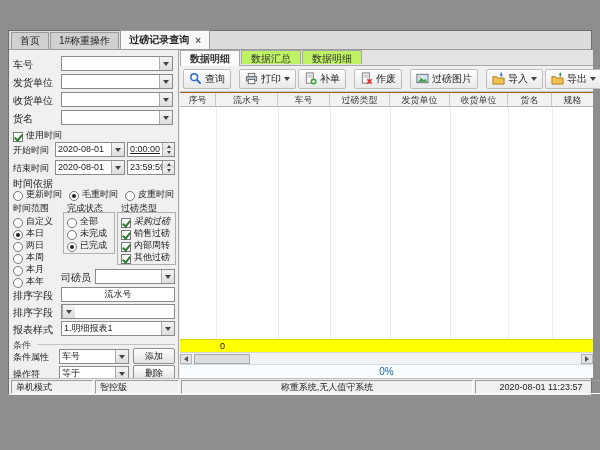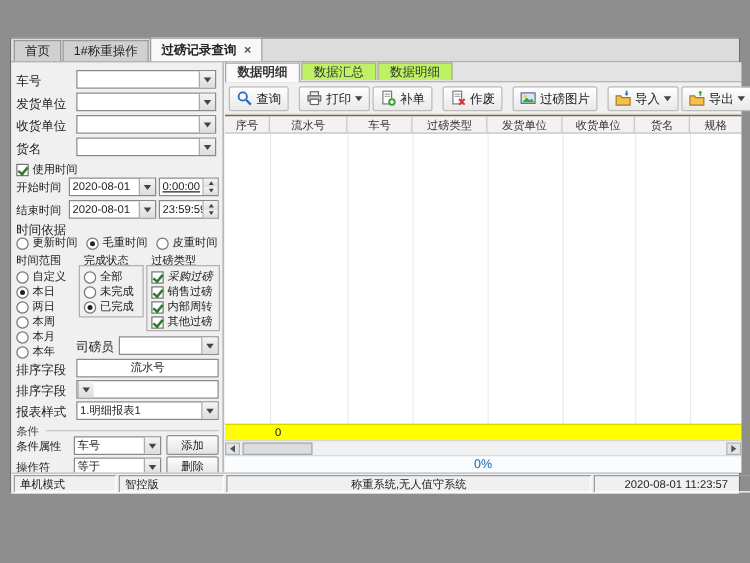--- a/index.html
+++ b/index.html
@@ -25,21 +25,21 @@
   .spin { position:absolute; height:15px; background:#fff; border:1px solid #8a8a8a; display:flex; }
   .spin .stext { flex:1; font-size:9px; line-height:13px; padding:0 2px; white-space:nowrap; overflow:hidden; }
   .spin .sbtns { width:12px; border-left:1px solid #aaa; display:flex; flex-direction:column; }
   .spin .sbtns span { flex:1; background:linear-gradient(#f4f4f4,#ddd); display:flex; align-items:center; justify-content:center; }
   .spin .sbtns .arr-d { border-left-width:2.5px; border-right-width:2.5px; border-top-width:3px; }
   .spin .sbtns .arr-u { border-left-width:2.5px; border-right-width:2.5px; border-bottom-width:3px; }
   .cb { display:inline-block; width:10px; height:10px; background:#fff; border:1px solid #777; position:relative; vertical-align:-2px; }
   .cb.on::after { content:""; position:absolute; left:2px; top:0px; width:3px; height:6px; border-right:2px solid #2c7a2c; border-bottom:2px solid #2c7a2c; transform:rotate(40deg); }
   .rb { display:inline-block; width:10px; height:10px; background:#fff; border:1px solid #777; border-radius:50%; position:relative; vertical-align:-2px; }
   .rb.on::after { content:""; position:absolute; left:2px; top:2px; width:4px; height:4px; border-radius:50%; background:#222; }
-  .opt { position:absolute; font-size:9px; white-space:nowrap; display:flex; align-items:center; gap:3px; color:#222; }
+  .opt { position:absolute; font-size:9px; white-space:nowrap; display:flex; align-items:flex-end; gap:3px; color:#222; }
   .gbox { position:absolute; border:1px solid #b0b0b0; background:#f0f0f0; }
   .sunken { position:absolute; height:15px; background:#fff; border:1px solid #8a8a8a; font-size:9px; line-height:13px; text-align:center; overflow:hidden; }
   .btn-sm { position:absolute; height:16px; font-size:9px; line-height:14px; text-align:center; background:linear-gradient(#fdfdfd,#e3e3e3); border:1px solid #8f8f8f; border-radius:2px; color:#222; }
   .divline { position:absolute; height:1px; background:#c4c4c4; }
 
   
   .right-panel { position:absolute; left:171px; top:19px; width:413px; height:328px; background:#f0f0f0; }
   .rtabs { position:absolute; left:0; top:0; width:100%; height:16px; background:#e3e3e3; border-bottom:1px solid #a8a8a8; display:flex; align-items:flex-start; }
   .rtab { height:14px; padding:0 9px; font-size:10px; line-height:15px; color:#333; background:#bef264; border:1px solid #a8a8a8; border-bottom:none; margin-right:1px; }
   .rtab.active { background:#fbfbfb; height:16px; font-weight:bold; }

